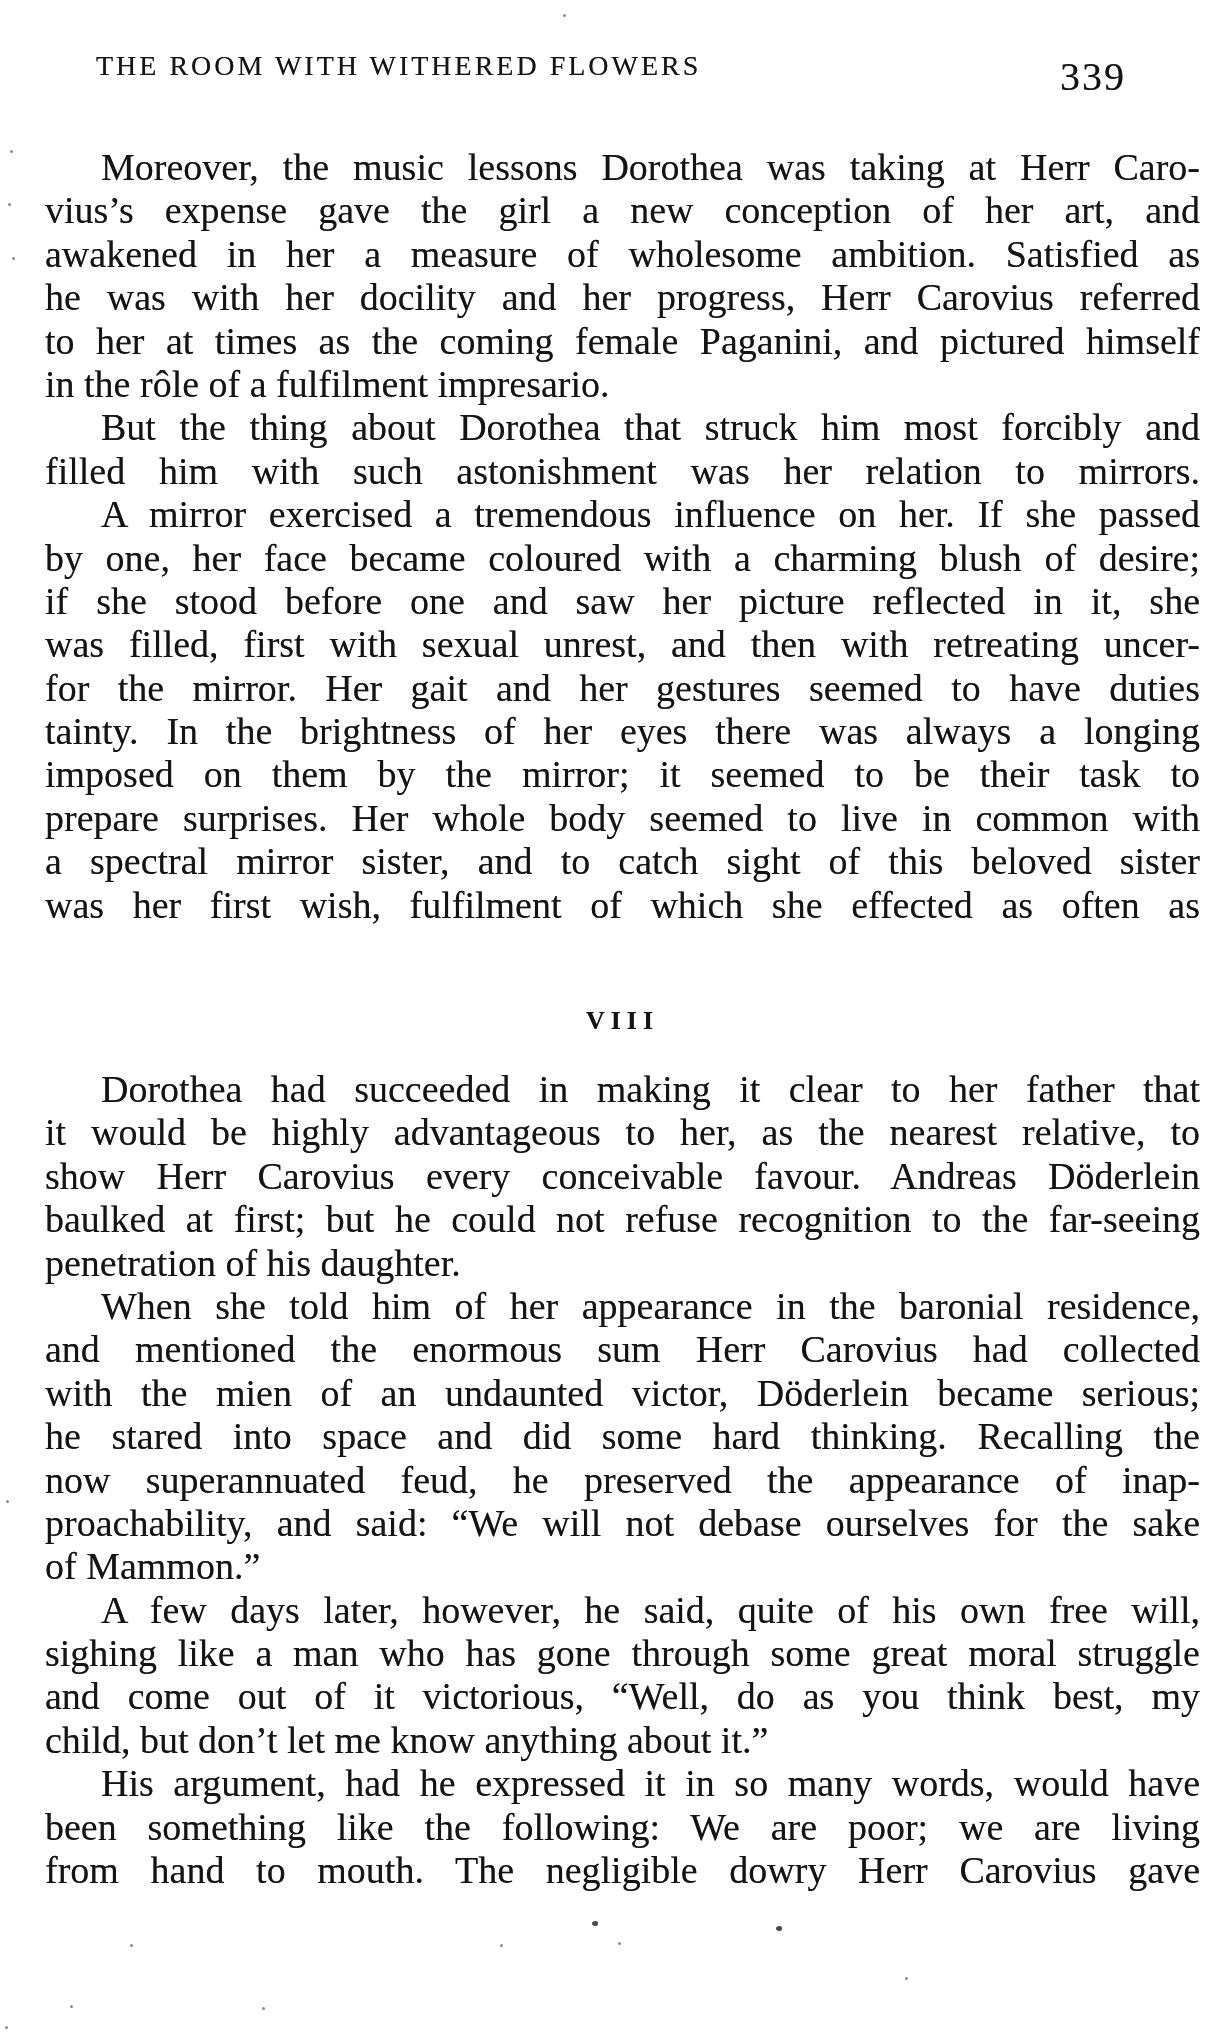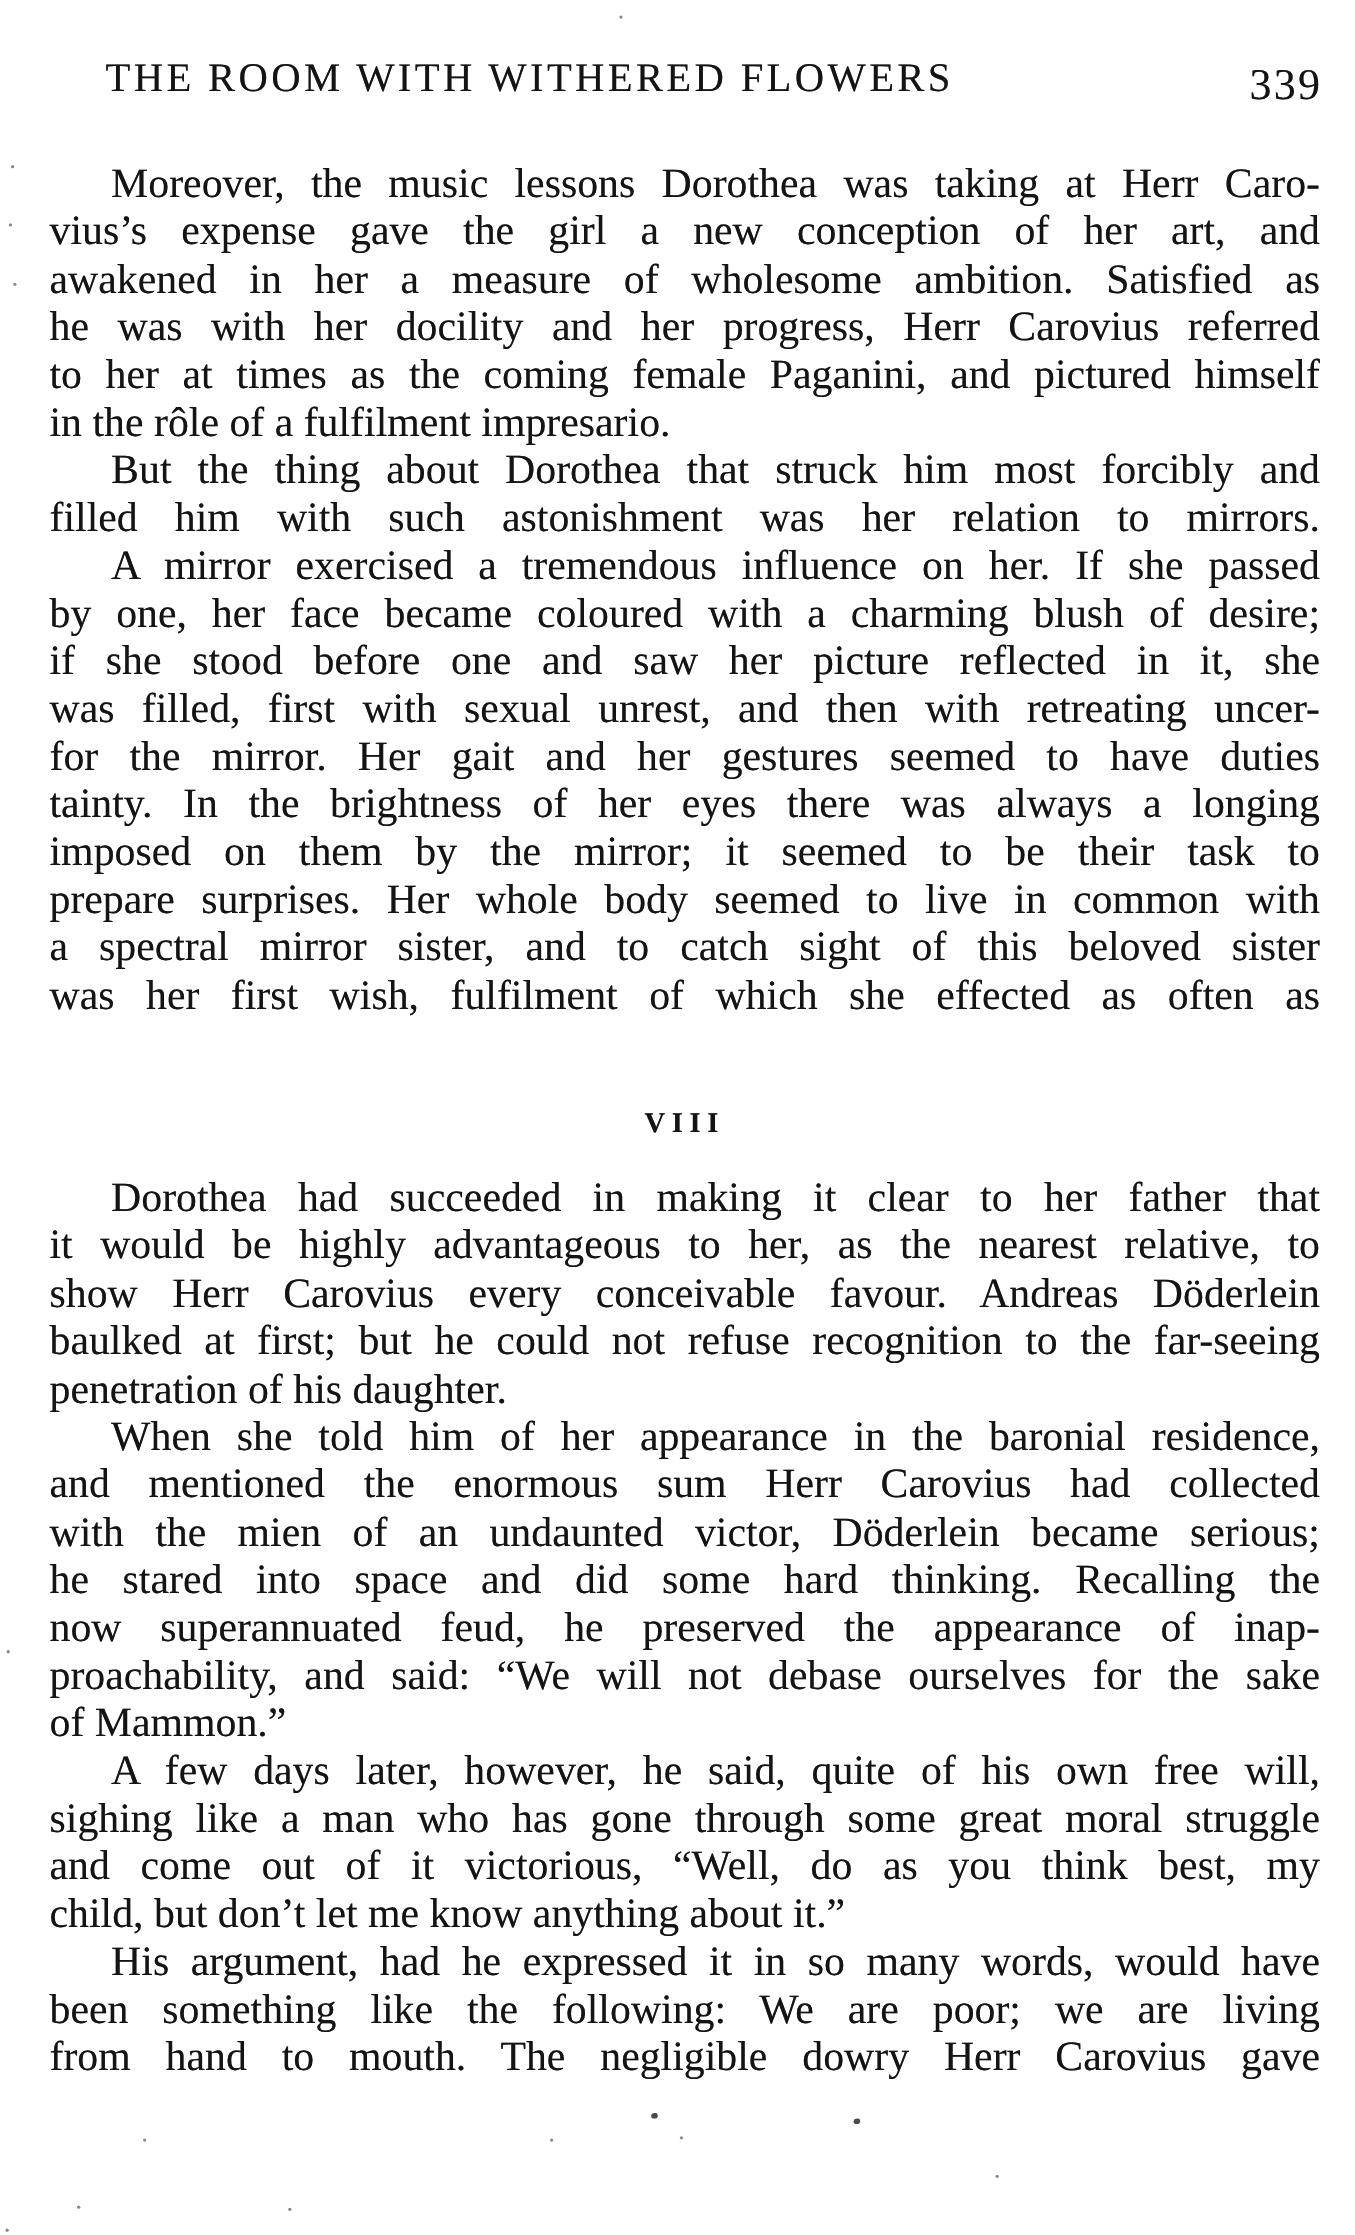--- a/index.html
+++ b/index.html
@@ -8,26 +8,26 @@
     width:1232px; height:2032px;
     margin:0 auto;
     background:#ffffff;
     font-family:"Liberation Serif", serif;
     color:#141414;
     overflow:hidden;
     text-shadow:0 0 0.6px rgba(0,0,0,0.55);
   }
   .title {
     position:absolute; top:50px; left:96px;
-    font-size:37px; letter-spacing:3px; white-space:nowrap;
+    font-size:28px; letter-spacing:3px; white-space:nowrap;
     font-weight:normal;
   }
   .pagenum {
     position:absolute; top:53px; left:1060px; width:142px;
-    text-align:right; font-size:40px; letter-spacing:2px;
+    text-align:left; font-size:40px; letter-spacing:2px;
   }
   .body-block { position:absolute; left:45px; width:1155px; }
   #body1 { top:146px; }
   #body2 { top:1068px; }
   .para { margin:0; }
   .tline {
     font-size:38px;
     height:43.4px; line-height:43.4px;
     text-align:justify; text-align-last:justify;
     overflow:visible; white-space:normal;

